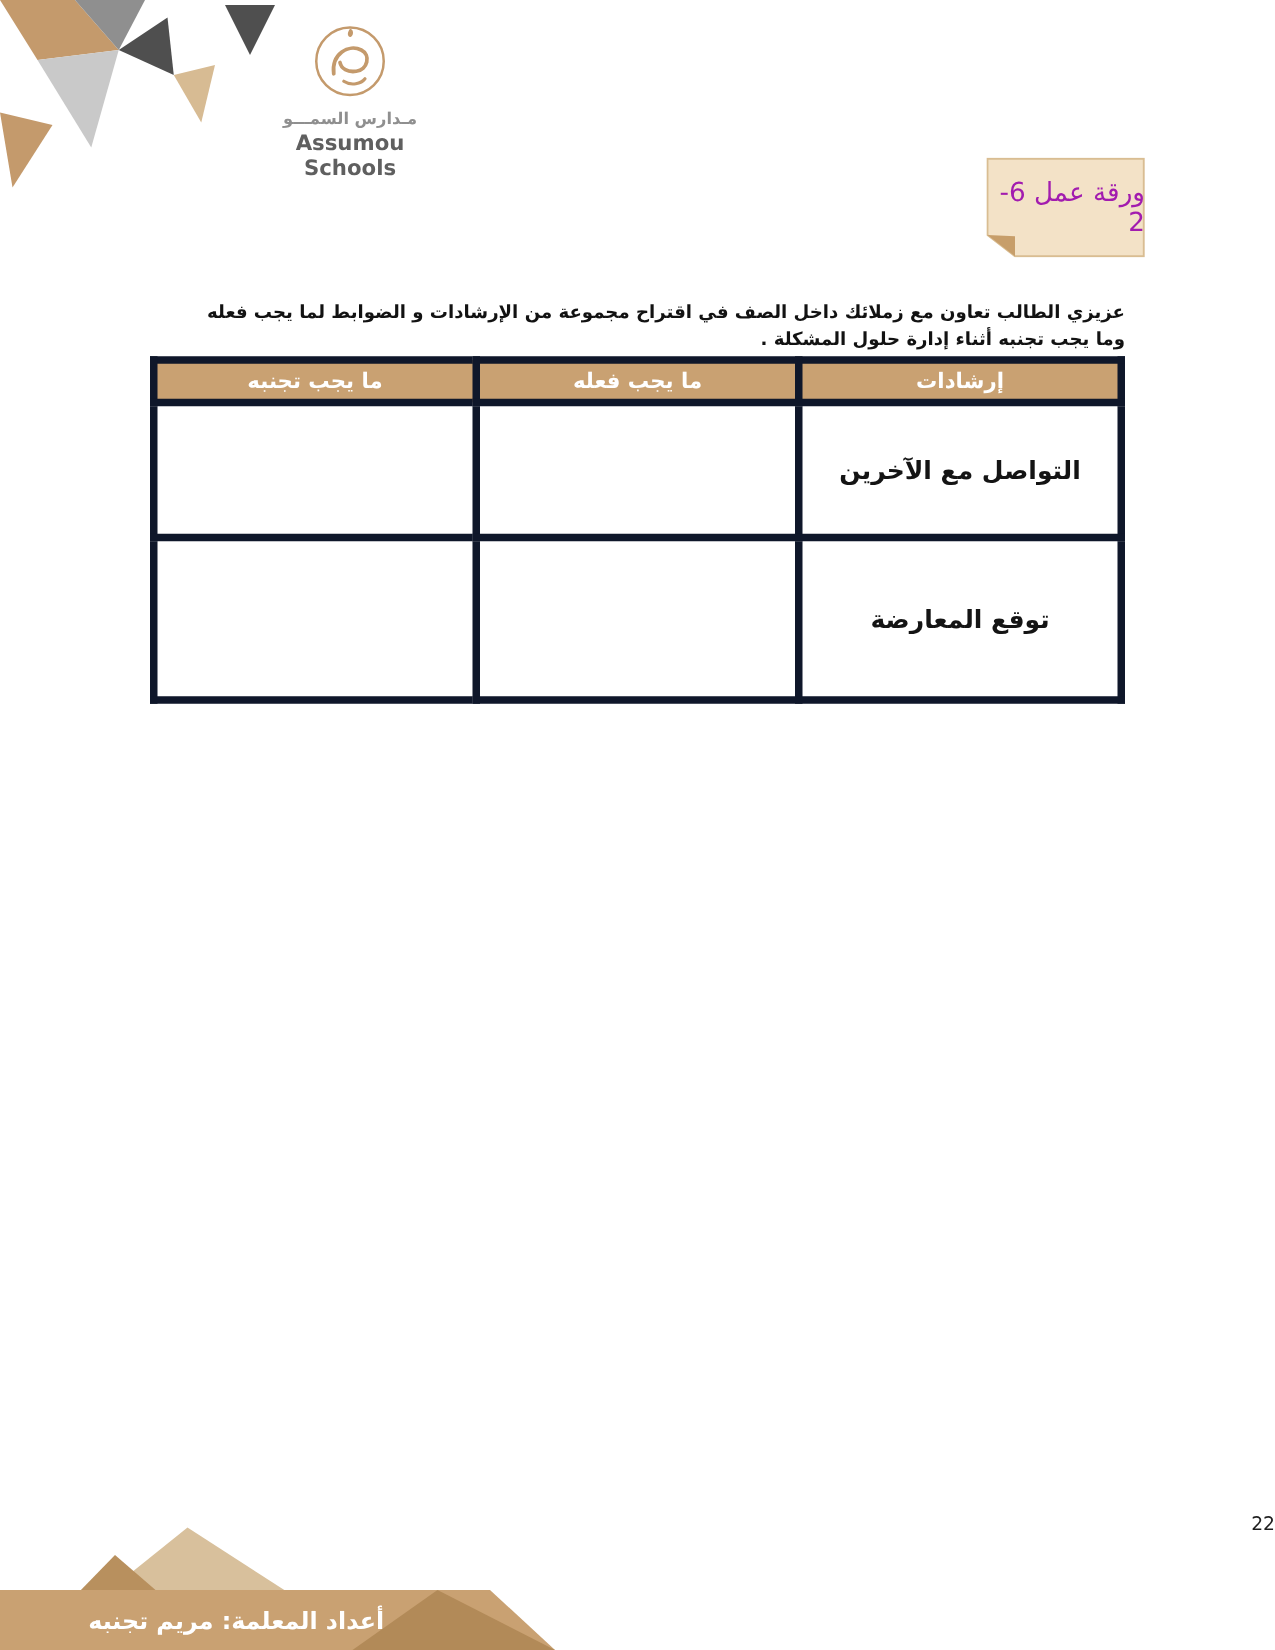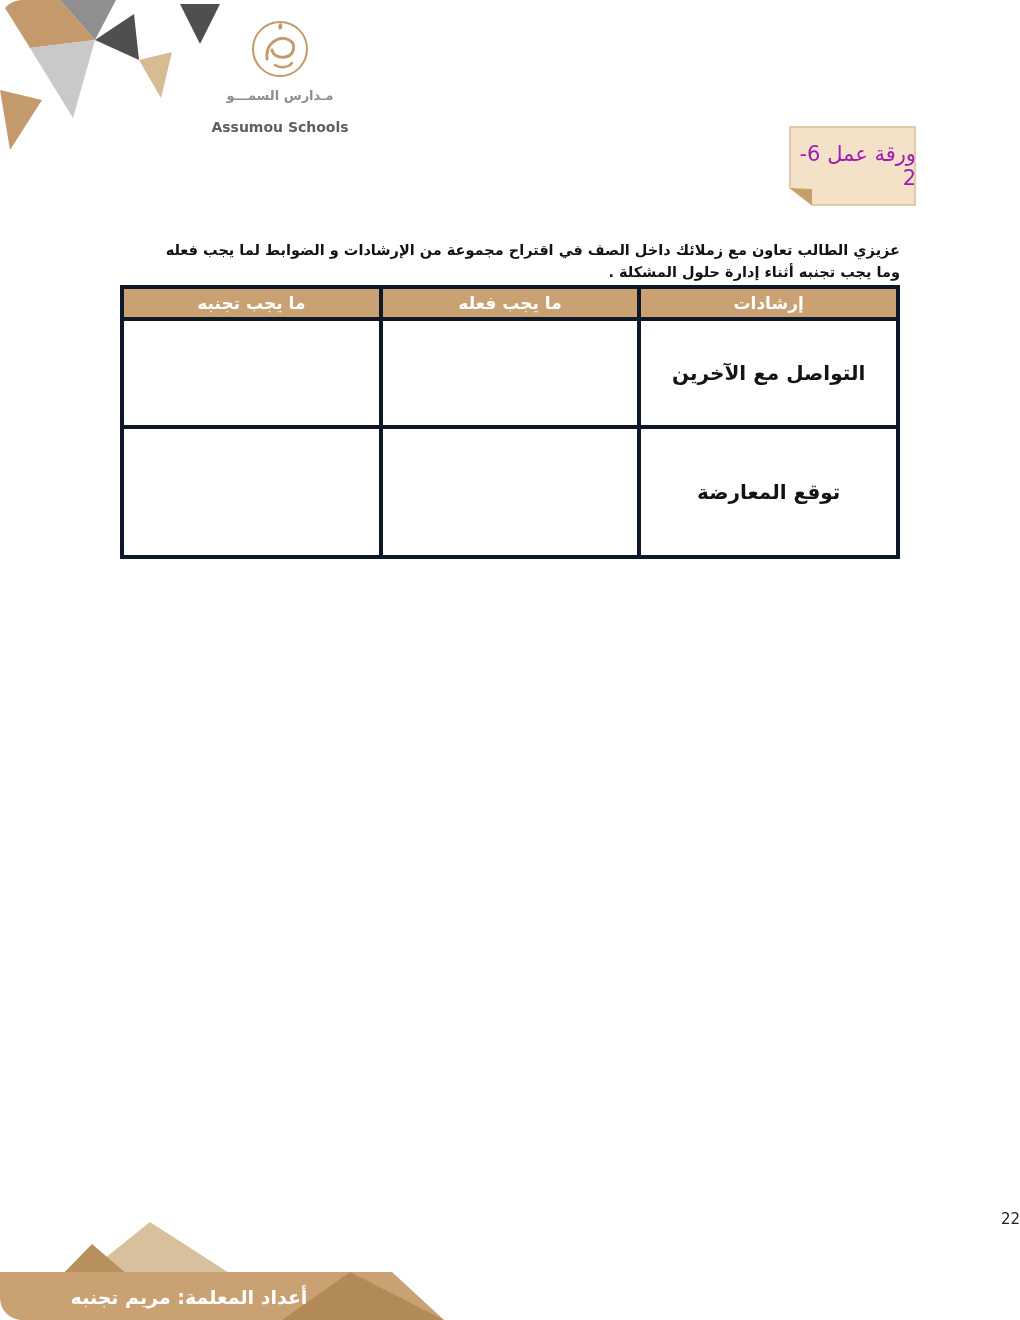--- a/index.html
+++ b/index.html
@@ -5,32 +5,31 @@
   * { box-sizing: border-box; }
   html, body { margin: 0; padding: 0; background: #ffffff; }
   .page {
     position: relative;
     width: 1020px;
     height: 1320px;
     margin: 0 auto;
     background: #ffffff;
     overflow: hidden;
     font-family: "DejaVu Sans", sans-serif;
-    border-radius: 22px;
   }
 
   
   .corner-deco { position: absolute; top: 0; left: 0; }
   .logo-top-tri { position: absolute; top: 4px; left: 180px; }
 
   
   .logo-block { position: absolute; top: 12px; left: 198px; width: 164px; text-align: center; }
   .logo-mark { display: block; margin: 0 auto; }
   .brand-ar { color: #8f8f8f; font-size: 13px; font-weight: bold; direction: rtl; letter-spacing: 1px; }
-  .brand-en { color: #5f5f5f; font-size: 14px; font-weight: bold; margin-top: 16px; }
+  .brand-en { color: #5f5f5f; font-size: 17px; font-weight: bold; margin-top: 2px; }
 
   
   .tab-wrap { position: absolute; top: 126px; left: 789px; width: 127px; height: 80px; }
   .tab-svg { position: absolute; inset: 0; }
   .tab-label {
     position: absolute; inset: 0;
     display: flex; align-items: center; justify-content: center;
     padding-left: 10px;
     font-size: 21px; color: #a21caf; direction: rtl; font-weight: 500;
   }
@@ -38,21 +37,21 @@
   
   .instructions {
     position: absolute; top: 224px; left: 138px; width: 762px;
     direction: rtl; text-align: right;
     font-size: 14.5px; font-weight: bold; color: #121212; line-height: 1.55;
   }
 
   
   .gtable-wrap { position: absolute; top: 285px; left: 120px; }
   table.gtable { border-collapse: collapse; table-layout: fixed; width: 780px; direction: rtl; }
-  .gtable th, .gtable td { border: 4px solid #0f172a; padding: 4px 24px; }
+  .gtable th, .gtable td { border: 6px solid #0f172a; padding: 4px 24px; }
   .gtable th {
     background: #C9A172; color: #ffffff;
     font-size: 17px; font-weight: bold; height: 30px; text-align: center;
   }
   .gtable th:not(:first-child) { border-inline-start: 2px solid #ffffff; }
   .gtable td { background: #ffffff; vertical-align: middle; }
   .gtable td.c-guideline { font-weight: bold; font-size: 20px; color: #141414; text-align: center; }
   tr.r1 td { height: 108px; }
   tr.r2 td { height: 105px; }
   tr.r3 td { height: 130px; }

